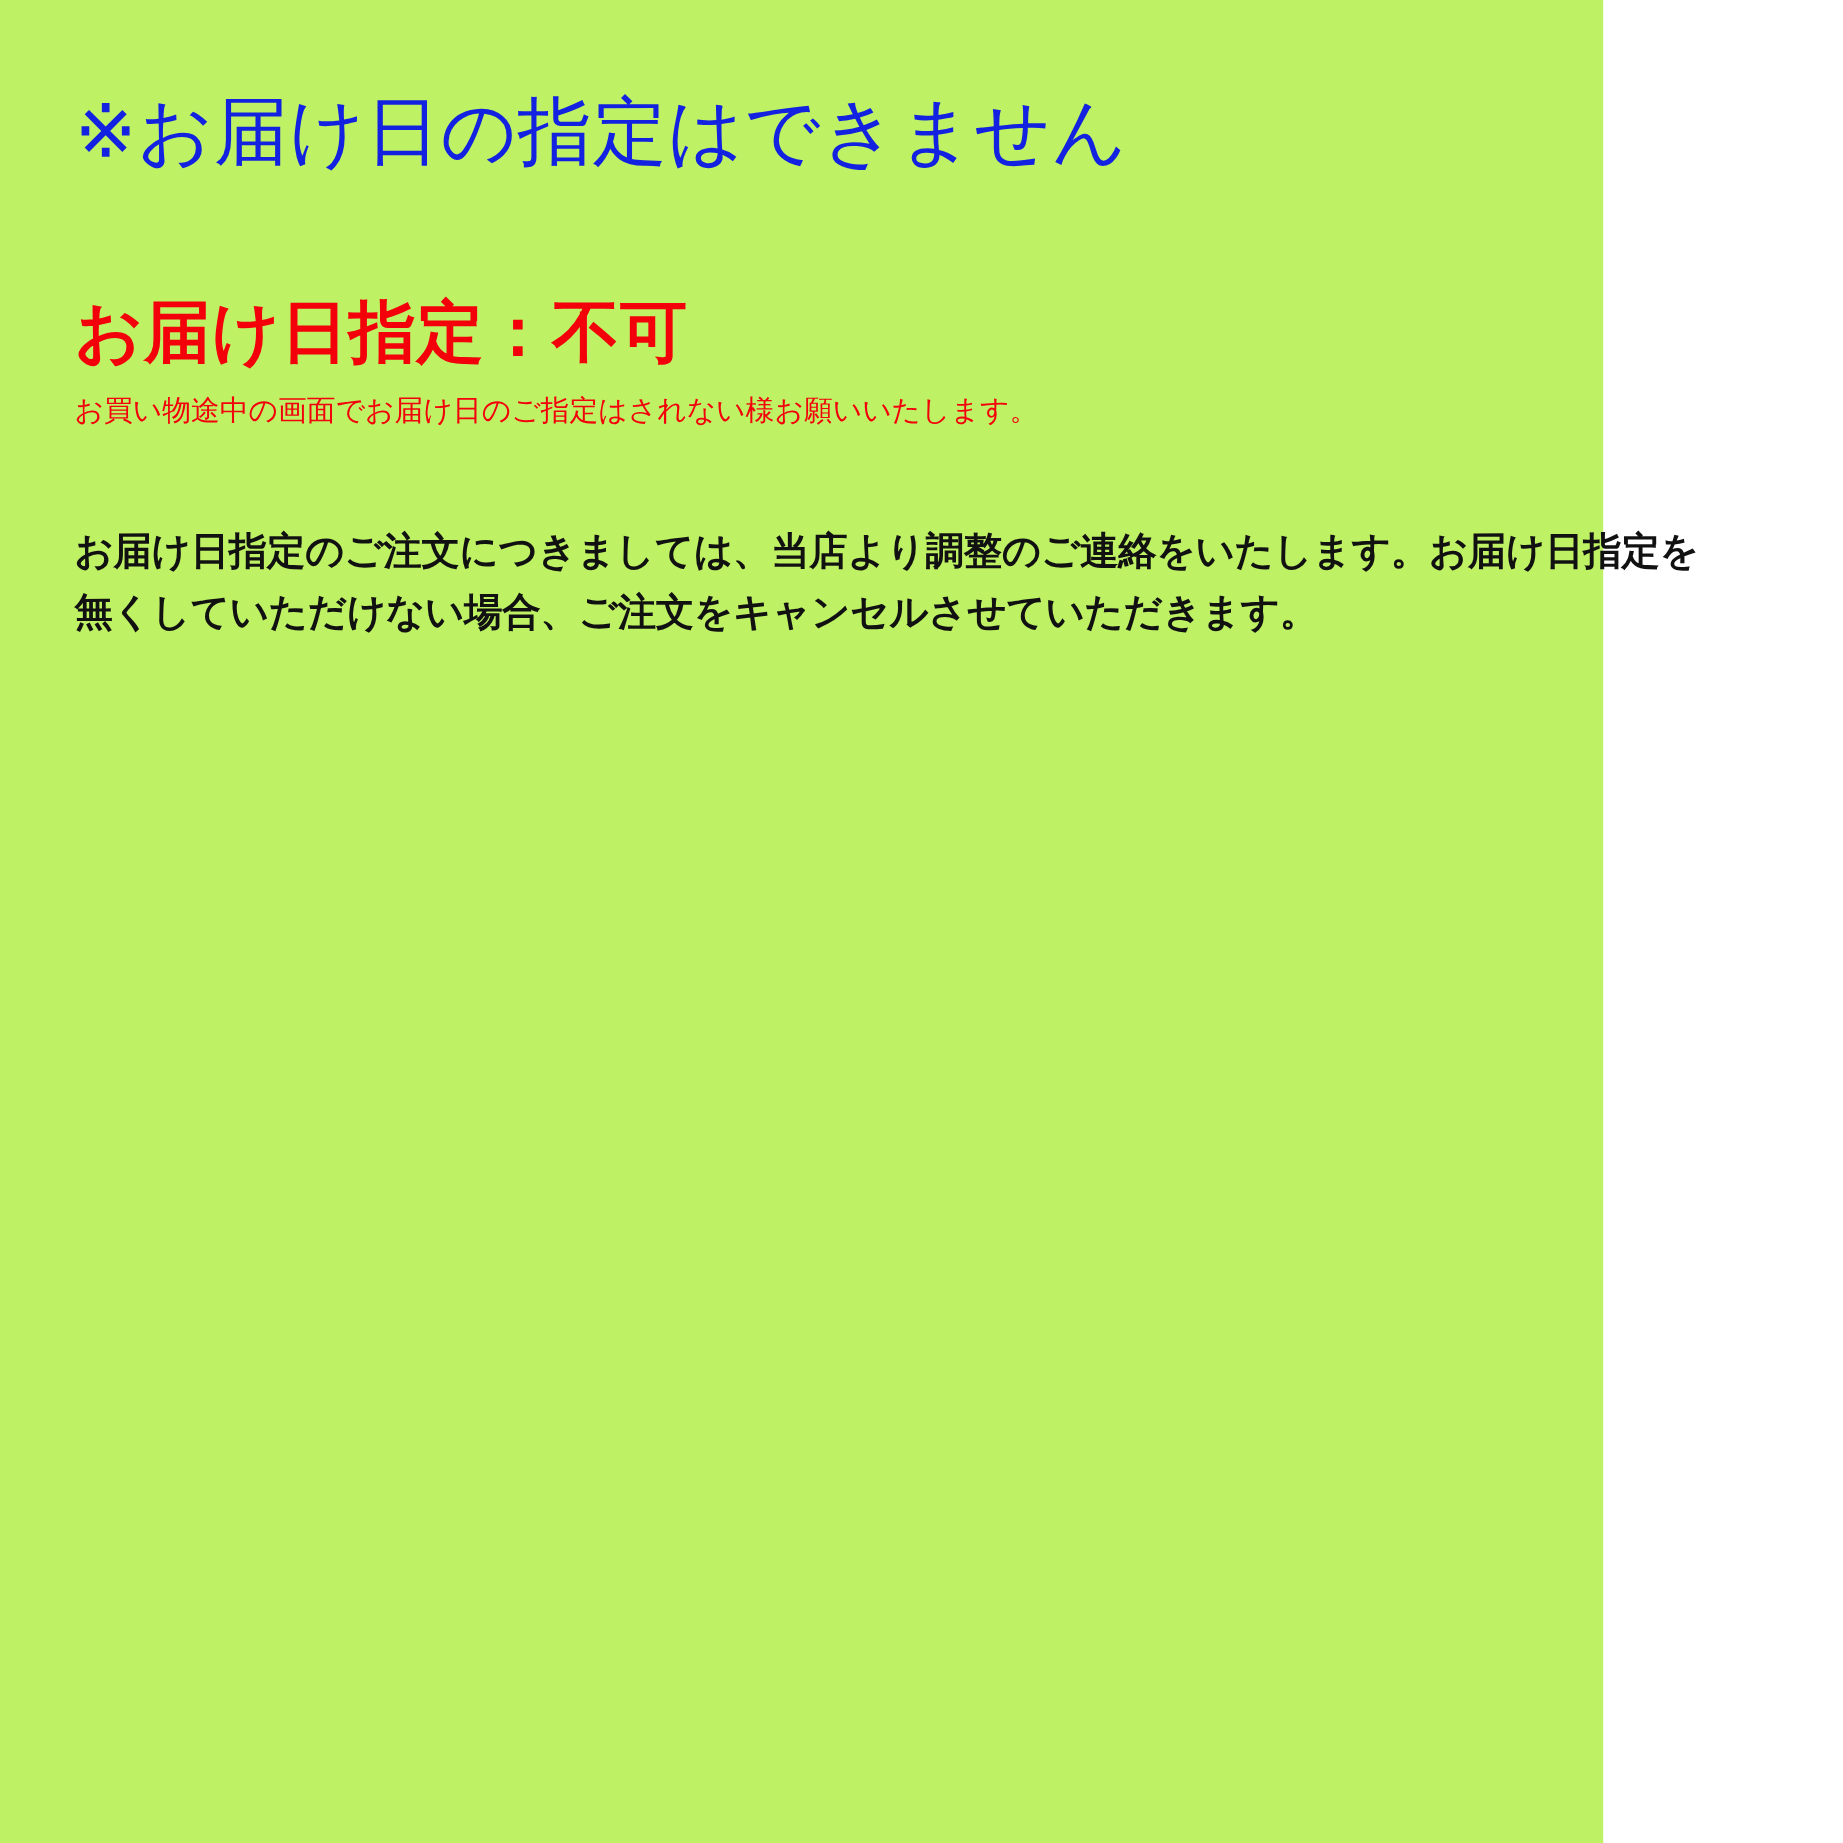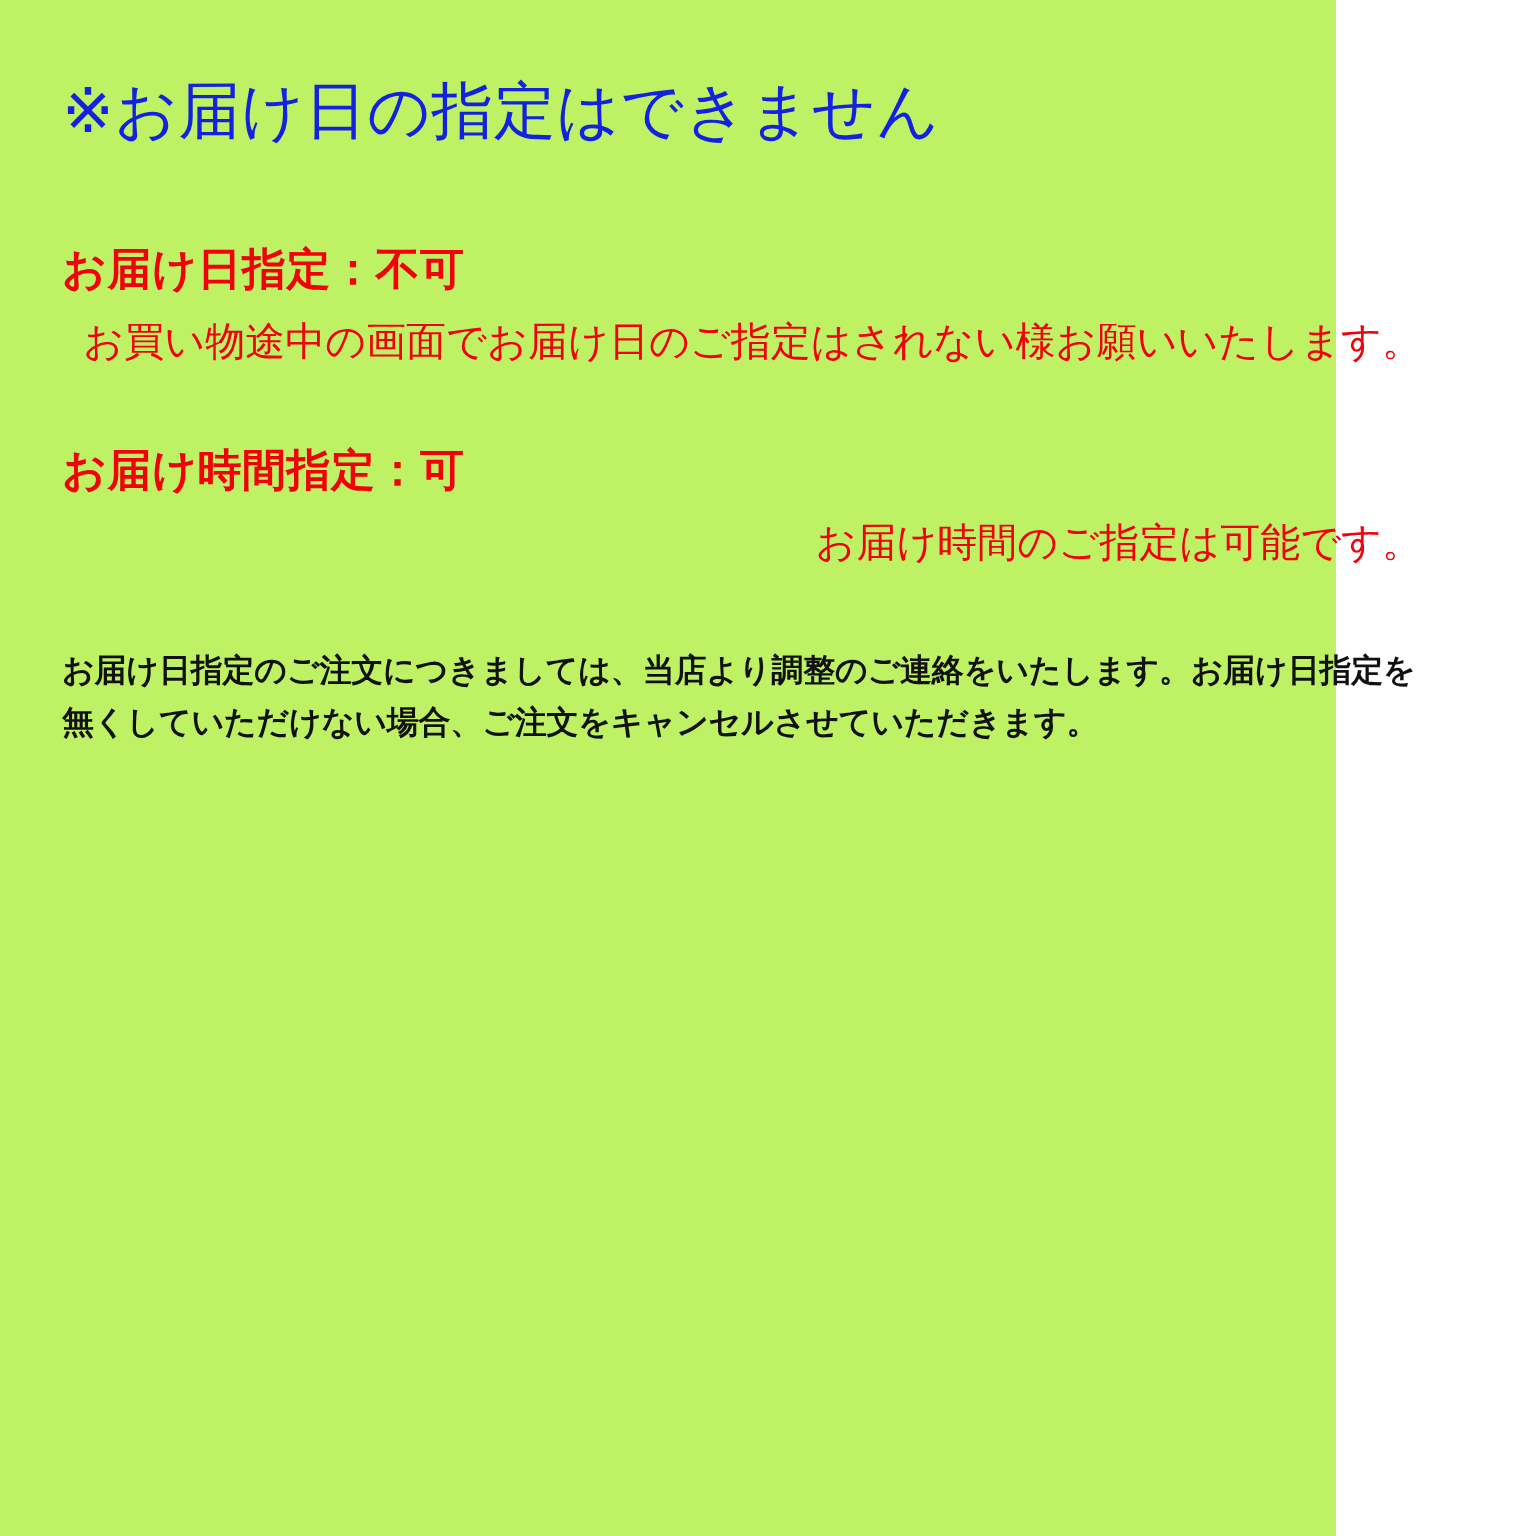--- a/index.html
+++ b/index.html
@@ -39,35 +39,34 @@
     margin: 0 0 96px 0;
     white-space: nowrap;
   }
 
   
   .red-section {
     margin: 0 0 72px 0;
   }
   .red-heading {
     color: #f3000a;
-    font-size: 44px;
+    font-size: 56px;
     font-weight: 700;
     line-height: 1.2;
     margin: 0 0 14px 0;
     letter-spacing: 0.5px;
     white-space: nowrap;
   }
   .red-body {
     color: #f3000a;
-    font-size: 40px;
+    font-size: 24px;
     font-weight: 400;
     line-height: 1.55;
     margin: 0;
     max-width: 1360px;
-    text-align: right;
   }
 
   
   .note-black {
     color: #111111;
     font-size: 32px;
     font-weight: 700;
     line-height: 1.62;
     margin: 56px 0 0 0;
     max-width: 1375px;
@@ -80,21 +79,17 @@
 <div class="page">
   <div class="content">
 
     <h1 class="headline-blue">※お届け日の指定はできません</h1>
 
     <div class="red-section">
       <h2 class="red-heading">お届け日指定：不可</h2>
       <p class="red-body">お買い物途中の画面でお届け日のご指定はされない様お願いいたします。</p>
     </div>
 
-    <div class="red-section">
-      <h2 class="red-heading">お届け時間指定：可</h2>
-      <p class="red-body">お届け時間のご指定は可能です。</p>
-    </div>
 
     <p class="note-black">お届け日指定のご注文につきましては、当店より調整のご連絡をいたします。お届け日指定を無くしていただけない場合、ご注文をキャンセルさせていただきます。</p>
 
   </div>
 </div>
 
 </body></html>

